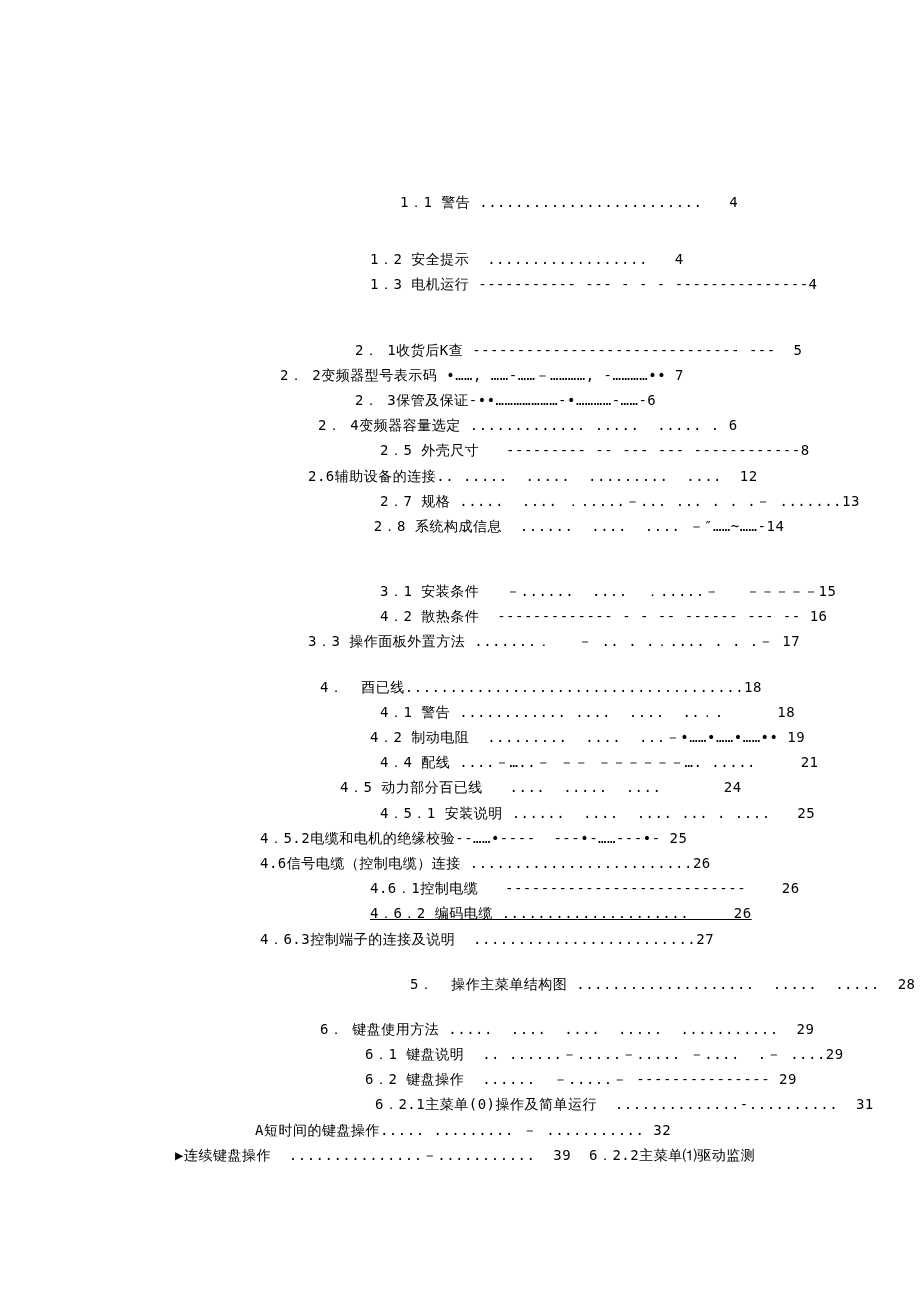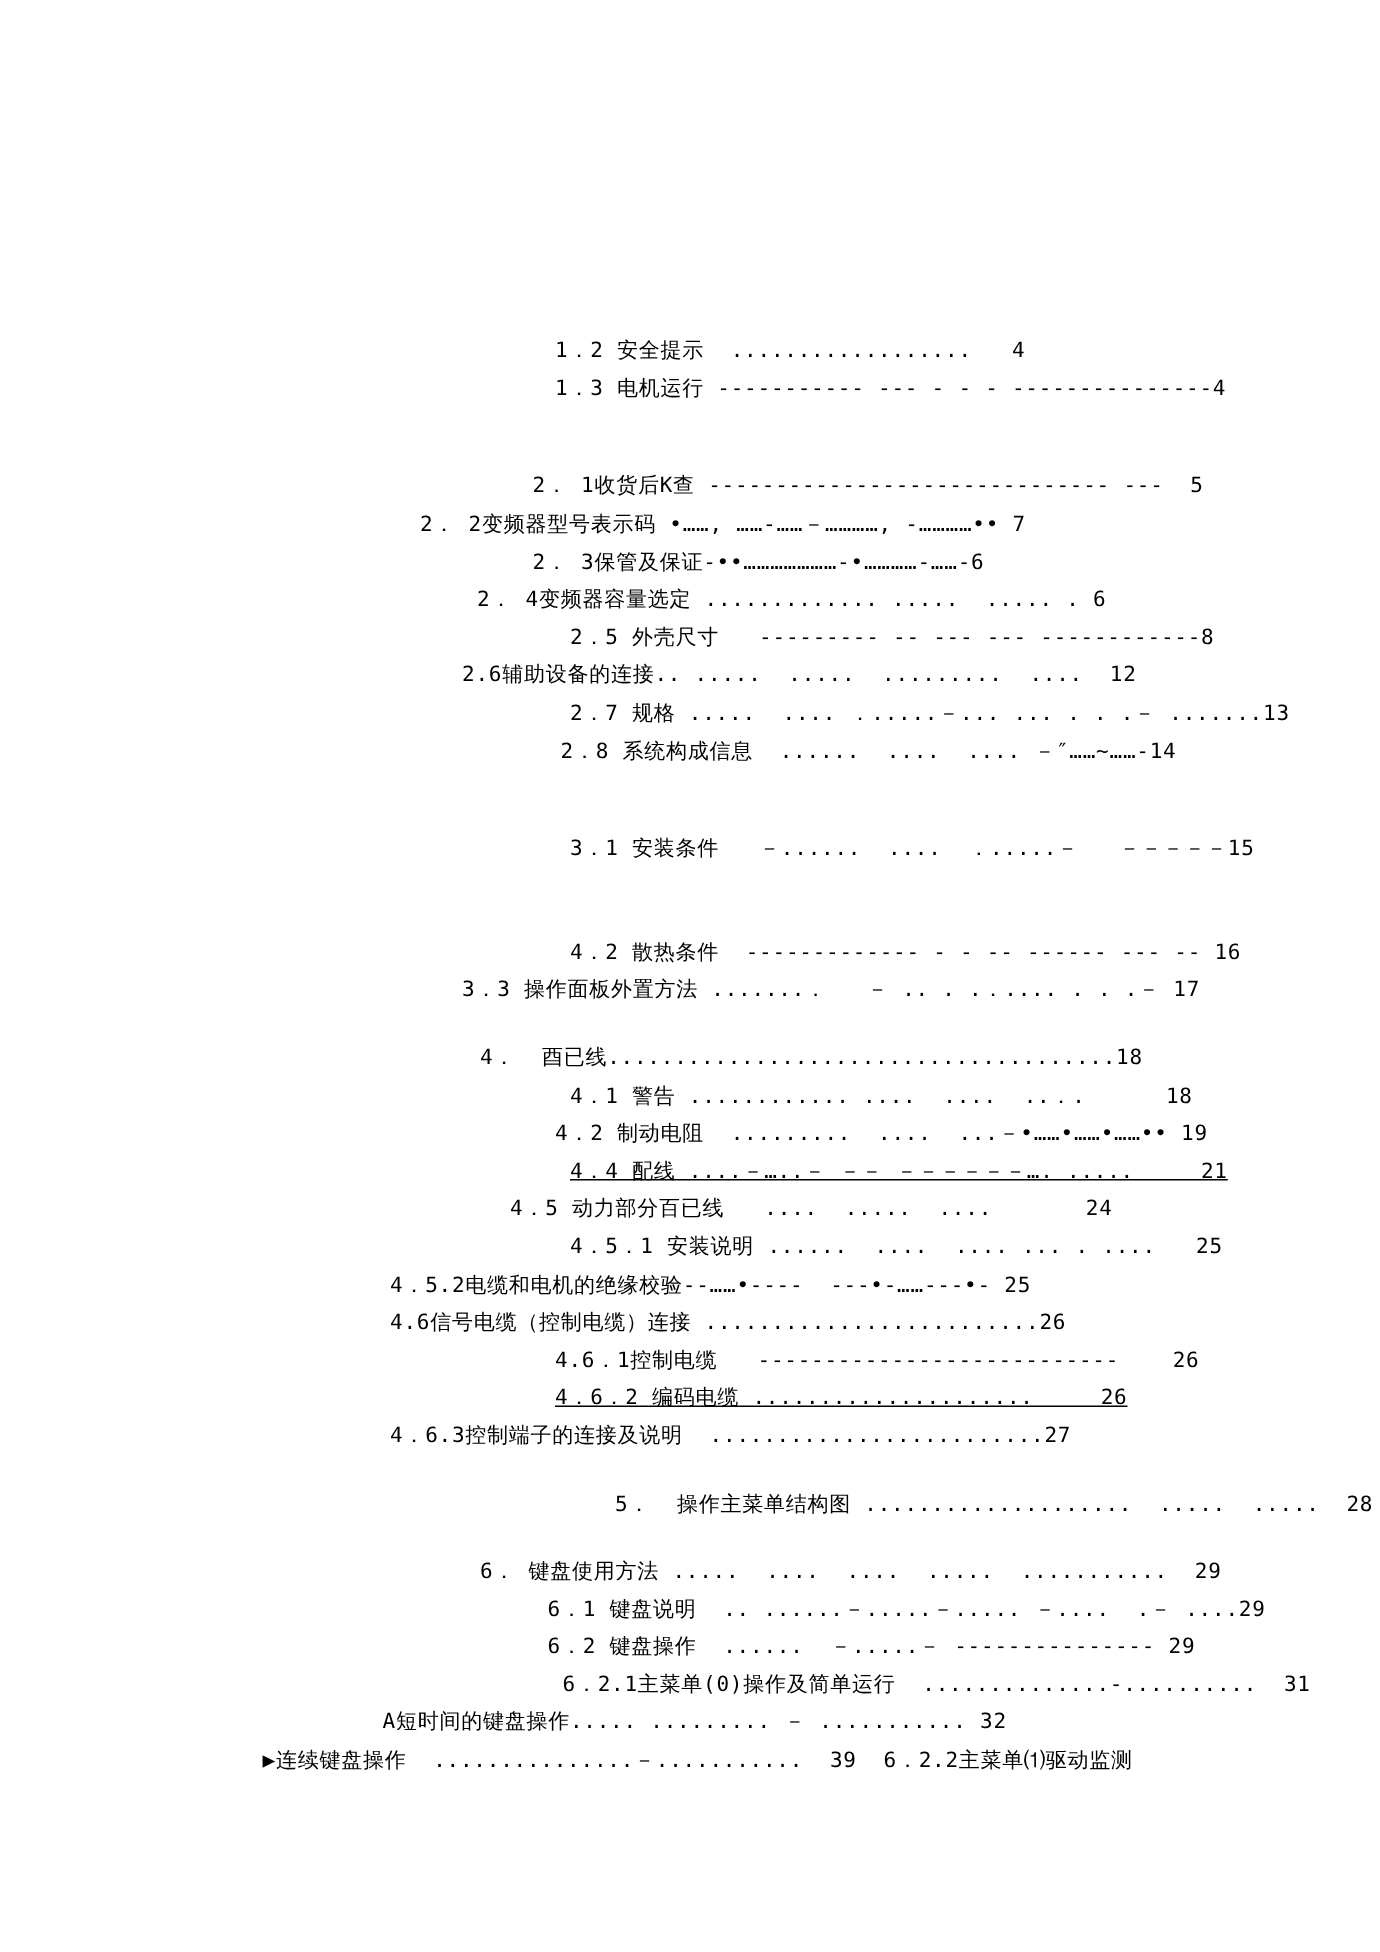--- a/index.html
+++ b/index.html
@@ -27,40 +27,41 @@
     }
     .spacer-lg {
       height: 40px;
     }
   </style>
 </head>
 <body>
 
 <div class="page">
   <div id="toc-container">
+      <div class="toc-line" style="padding-left: 320px;">1．1 警告 .........................   4</div>
       <div class="toc-line" style="padding-left: 290px; margin-top: 32px;">1．2 安全提示  ..................   4</div>
       <div class="toc-line" style="padding-left: 290px;">1．3 电机运行 ----------- --- - - - ---------------4</div>
       <div class="spacer-lg"></div>
       <div class="toc-line" style="padding-left: 275px;">2． 1收货后K查 ------------------------------ ---  5</div>
       <div class="toc-line" style="padding-left: 200px;">2． 2变频器型号表示码 •……, ……-……－…………, -…………•• 7</div>
       <div class="toc-line" style="padding-left: 275px;">2． 3保管及保证-••…………………-•…………-……-6</div>
       <div class="toc-line" style="padding-left: 238px;">2． 4变频器容量选定 ............. .....  ..... . 6</div>
       <div class="toc-line" style="padding-left: 300px;">2．5 外壳尺寸   --------- -- --- --- ------------8</div>
       <div class="toc-line" style="padding-left: 228px;">2.6辅助设备的连接.. .....  .....  .........  ....  12</div>
       <div class="toc-line" style="padding-left: 300px;">2．7 规格 .....  .... ．.....－... ... . . .－ .......13</div>
       <div class="toc-line" style="padding-left: 238px; text-align: center;">2．8 系统构成信息  ......  ....  .... －″……~……-14</div>
       <div class="spacer-lg"></div>
       <div class="toc-line" style="padding-left: 300px;">3．1 安装条件   －......  ....  ．.....－   －－－－－15</div>
-      <div class="toc-line" style="padding-left: 300px; margin-top: 44px;">4．2 散热条件  ------------- - - -- ------ --- -- 16</div>
+      <div class="toc-line" style="padding-left: 300px;">4．2 散热条件  ------------- - - -- ------ --- -- 16</div>
       <div class="toc-line" style="padding-left: 228px;">3．3 操作面板外置方法 .......．   － .. . .．.... . . .－ 17</div>
       <div class="spacer"></div>
       <div class="toc-line" style="padding-left: 240px;">4．  酉已线......................................18</div>
       <div class="toc-line" style="padding-left: 300px;">4．1 警告 ............ ....  ....  ..．.      18</div>
       <div class="toc-line" style="padding-left: 290px;">4．2 制动电阻  .........  ....  ...－•……•……•……•• 19</div>
-      <div class="toc-line" style="padding-left: 300px; text-decoration: underline;">4．4 配线 ....－…..－ －－ －－－－－－…. .....     21</div>
+      <div class="toc-line" style="padding-left: 300px;">4．4 配线 ....－…..－ －－ －－－－－－…. .....     21</div>
       <div class="toc-line" style="padding-left: 260px;">4．5 动力部分百已线   ....  .....  ....       24</div>
       <div class="toc-line" style="padding-left: 300px;">4．5．1 安装说明 ......  ....  .... ... . ....   25</div>
       <div class="toc-line" style="padding-left: 180px;">4．5.2电缆和电机的绝缘校验--……•----  ---•-……---•- 25</div>
       <div class="toc-line" style="padding-left: 180px;">4.6信号电缆（控制电缆）连接 .........................26</div>
       <div class="toc-line" style="padding-left: 290px;">4.6．1控制电缆   ---------------------------    26</div>
       <div class="toc-line" style="padding-left: 290px; text-decoration: underline;">4．6．2 编码电缆 .....................     26</div>
       <div class="toc-line" style="padding-left: 180px;">4．6.3控制端子的连接及说明  .........................27</div>
       <div class="spacer"></div>
       <div class="toc-line" style="padding-left: 330px;">5．  操作主菜单结构图 ....................  .....  .....  28</div>
       <div class="spacer"></div>

